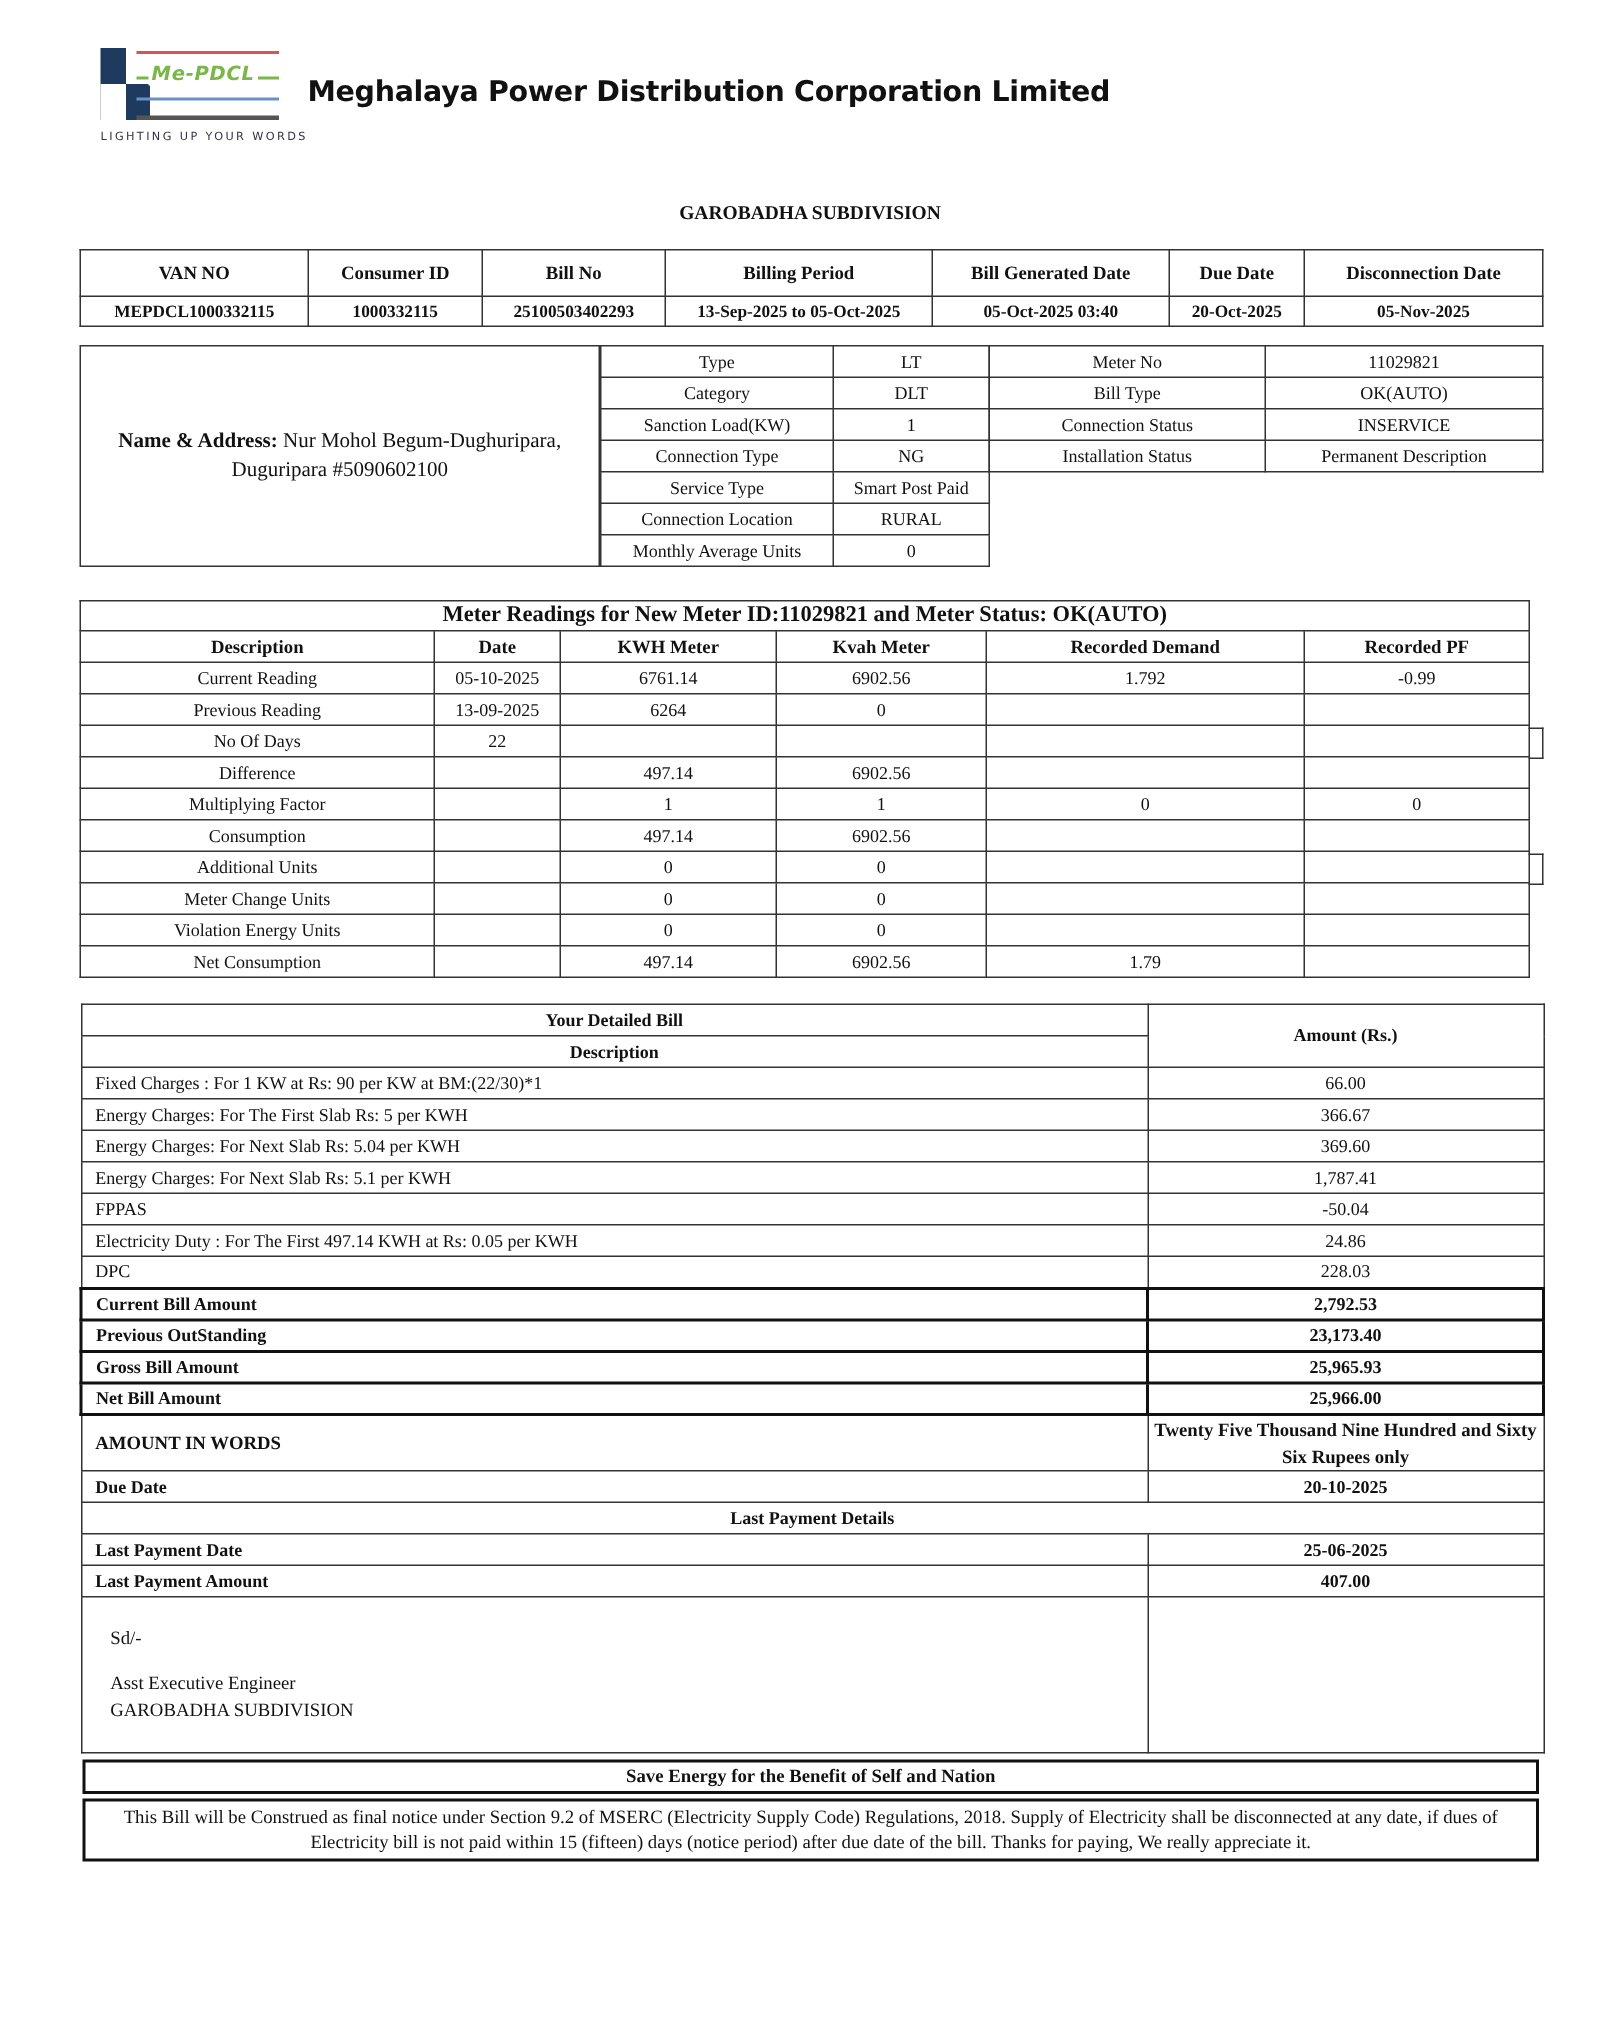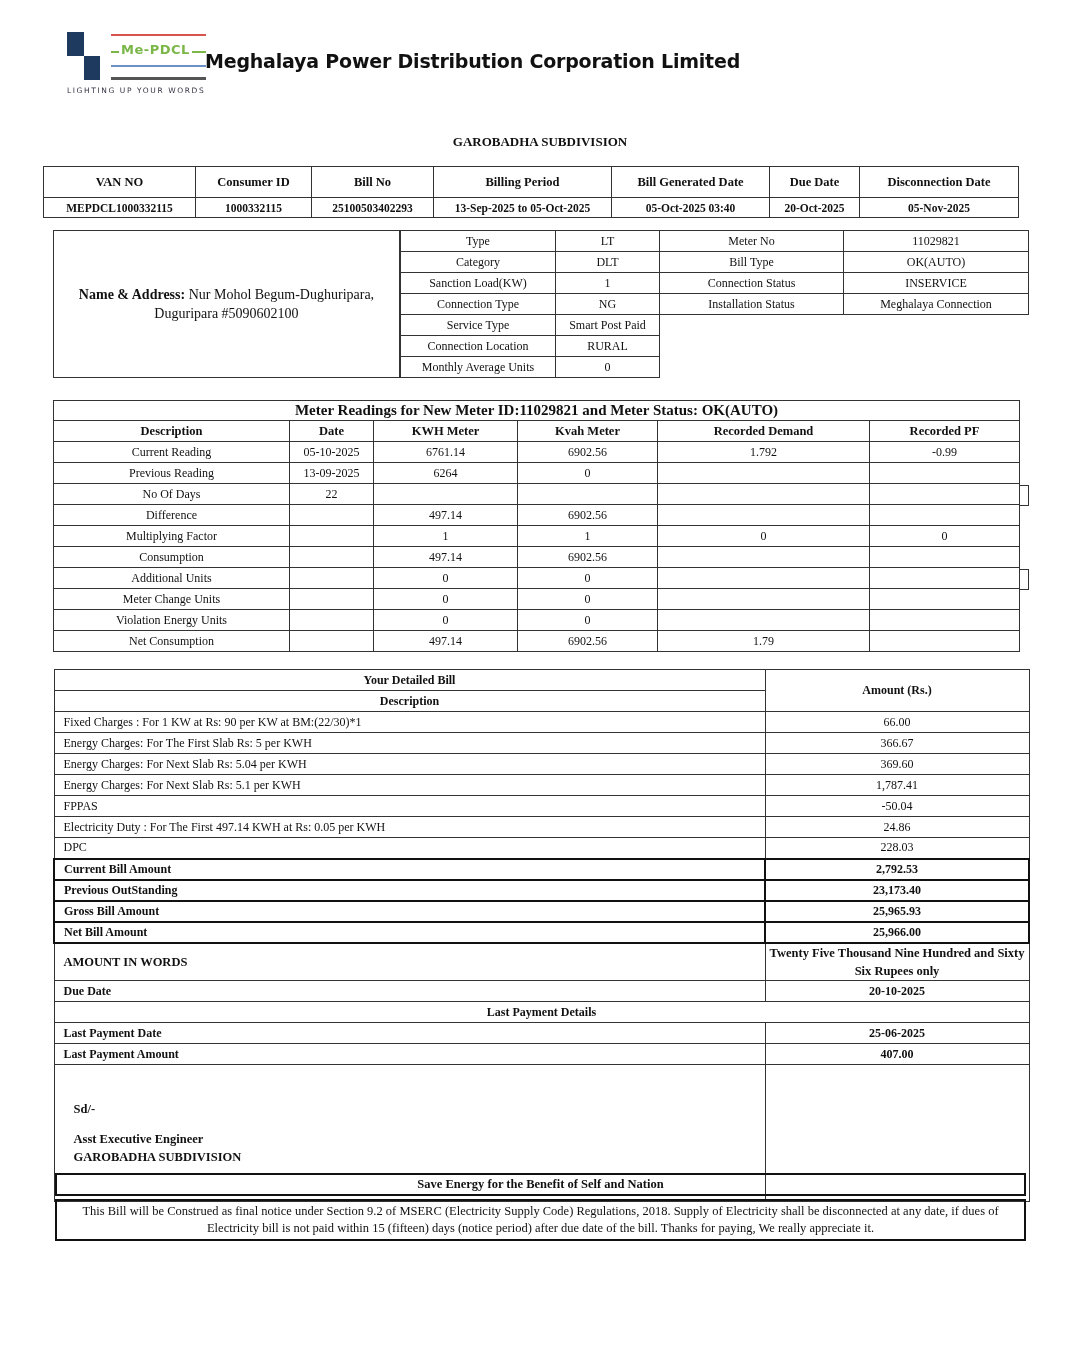--- a/index.html
+++ b/index.html
@@ -4,32 +4,32 @@
 <style>
   * { box-sizing: border-box; }
   html, body { margin: 0; padding: 0; background: #ffffff; }
   body { width: 1080px; height: 1350px; position: relative; font-family: "Liberation Serif", serif; color: #111; overflow: hidden; }
   .abs { position: absolute; }
   
   #logo { left: 67px; top: 32px; width: 135px; height: 64px; }
   .logo-mark { position: absolute; left: 0; top: 0; width: 33px; height: 48px; background: #1f3a5f; }
   .logo-mark .q1 { position:absolute; left:17px; top:0; width:16px; height:24px; background:#fff; }
   .logo-mark .q2 { position:absolute; left:0; top:24px; width:17px; height:24px; background:#fff; }
-  .logo-lines { position:absolute; left:44px; top:0; width:95px; height:48px; }
+  .logo-lines { position:absolute; left:24px; top:0; width:95px; height:48px;font-style:italic; }
   .logo-lines .l { position:absolute; left:0; width:95px; height:2px; }
   .logo-text { position:absolute; left:8px; top:10px; font-family:"DejaVu Sans", sans-serif; font-weight:bold; font-size:13px; color:#7ab648; letter-spacing:0.5px; background:#fff; padding:0 2px;}
   .logo-tag { position:absolute; left:0; top:54px; font-family:"DejaVu Sans", sans-serif; font-size:7.5px; letter-spacing:1.6px; color:#334; white-space:nowrap; }
   #company-name { left: 205px; top: 50px; font-family: "DejaVu Sans", sans-serif; font-size: 19px; font-weight: bold; color: #111; letter-spacing: -0.2px; }
   #subdivision-title { left: 0; width: 1080px; top: 134px; text-align: center; font-weight: bold; font-size: 13px; }
 
   table { border-collapse: collapse; position: absolute; table-layout: fixed; }
   td, th { border: 1px solid #333; padding: 0 3px; text-align: center; font-size: 12px; white-space: nowrap; overflow: hidden; }
   th { font-weight: bold; }
 
-  #summary-table { left: 43px; top: 166px; width: 975px; border-radius: 21px; }
+  #summary-table { left: 53px; top: 166px; width: 975px; border-radius: 21px; }
   #summary-table th { height: 31px; font-size: 12.5px; }
   #summary-table td { height: 20px; font-weight: bold; font-size: 11.5px; }
 
   #consumer-block { left: 53px; top: 230px; width: 975px; height: 148px; }
   #name-address { position:absolute; left:0; top:0; width:347px; height:148px; border:1px solid #333; display:flex; align-items:center; text-align:center; font-size:14px; line-height:19px; padding:0 8px; }
   #name-address b { font-weight: bold; }
   #info-left { left: 347px; top: 0; width: 259px; }
   #info-right { left: 606px; top: 0; width: 369px; }
   #info-left td, #info-right td { height: 21px; font-size: 12px; }
 
@@ -38,21 +38,21 @@
   #meter-table th { height: 21px; font-size: 12.5px; }
   #meter-table .caption { font-weight: bold; font-size: 15px; height: 20px; text-align: center; }
   .stub { position:absolute; width:10px; height:21px; border-top:1px solid #333; border-bottom:1px solid #333; border-right:1px solid #333; left:1019px; }
 
   #bill-table { left: 53px; top: 669px; width: 975px; }
   #bill-table td { height: 21px; font-size: 12px; }
   #bill-table td.desc { text-align: left; padding-left: 9px; }
   #bill-table .bold td { font-weight: bold; }
   #bill-table tr.thick td { border: 2px solid #111; }
   #bill-table td.words { height: 38px; white-space: normal; line-height: 18px; font-weight: bold; font-size: 12.5px; }
-  #bill-table td.sign { height: 104px; text-align: left; vertical-align: top; padding: 35px 19px; font-weight: bold; font-size: 12.5px; line-height: 18px; white-space: normal; }
+  #bill-table td.sign { height: 104px; text-align: left; vertical-align: top; padding: 18px 19px; font-weight: normal; font-size: 12.5px; line-height: 18px; white-space: normal; }
 
   #save-energy { left: 55px; top: 1173px; width: 971px; height: 23px; border: 2px solid #111; text-align: center; font-weight: bold; font-size: 12.5px; line-height: 19px; }
   #notice { left: 55px; top: 1199px; width: 971px; height: 42px; border: 2px solid #111; text-align: center; font-weight: normal; font-size: 12.5px; line-height: 17px; padding: 2px 8px; }
 </style>
 </head>
 <body>
 
 <div id="logo" class="abs">
   <div class="logo-mark">
     <div class="q1"></div>
@@ -155,21 +155,21 @@
         <tr>
           <td>Bill Type</td>
           <td>OK(AUTO)</td>
         </tr>
         <tr>
           <td>Connection Status</td>
           <td>INSERVICE</td>
         </tr>
         <tr>
           <td>Installation Status</td>
-          <td>Meghalaya Connection</td>
+          <td>Permanent Description</td>
         </tr>
       </tbody>
   </table>
 </div>
 
 <table id="meter-table">
   <colgroup>
     <col style="width:236px">
       <col style="width:84px">
       <col style="width:144px">

